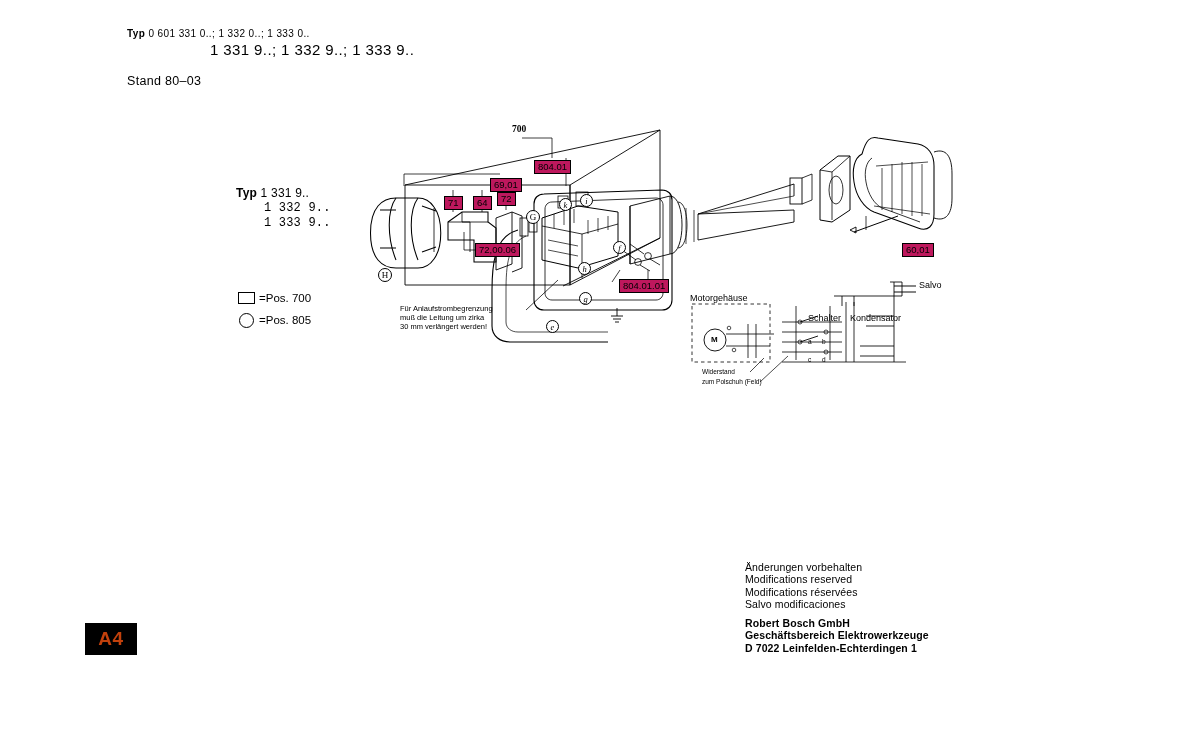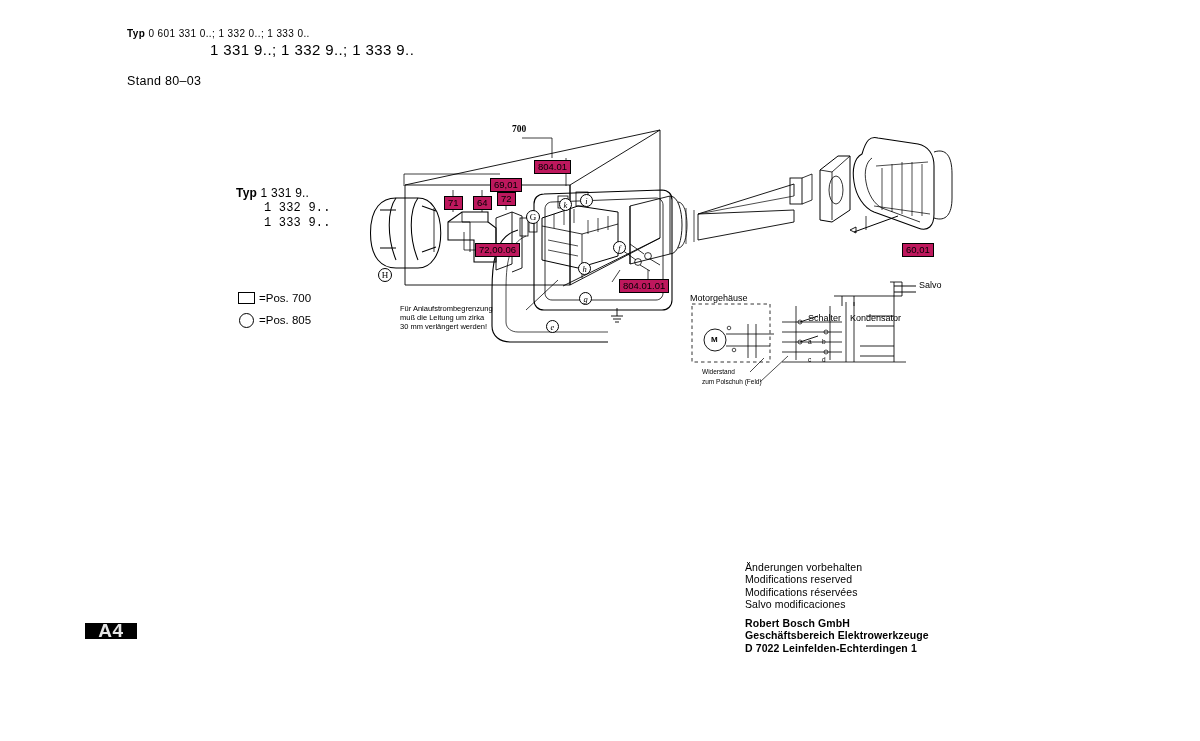--- a/index.html
+++ b/index.html
@@ -30,22 +30,22 @@
 
   
   .legend { position: absolute; left: 238px; top: 287px; font-size: 11.5px; }
   .legend-row { display: flex; align-items: center; height: 22px; }
   .legend-sq { width: 17px; height: 12px; border: 1.3px solid #000; margin-right: 4px; }
   .legend-ci { width: 15px; height: 15px; border: 1.3px solid #000; border-radius: 50%; margin-right: 5px; margin-left: 1px; }
   .legend-txt { white-space: nowrap; }
 
   
   .a4 {
-    position: absolute; left: 85px; top: 623px; width: 52px; height: 16px;
-    background: #000; color: #e5e5e5; font-weight: bold; font-size: 19px;
+    position: absolute; left: 85px; top: 623px; width: 52px; height: 32px;
+    background: #000; color: #c2410c; font-weight: bold; font-size: 19px;
     display: flex; align-items: center; justify-content: center; letter-spacing: .5px;
   }
 
   
   .footer { position: absolute; left: 745px; top: 561px; font-size: 10.5px; line-height: 12.3px; letter-spacing: .1px; }
   .footer .b { font-weight: bold; }
   .footer .gap { height: 7px; }
 
   
   .canvas { position: absolute; left: 330px; top: 110px; width: 640px; height: 290px; }

